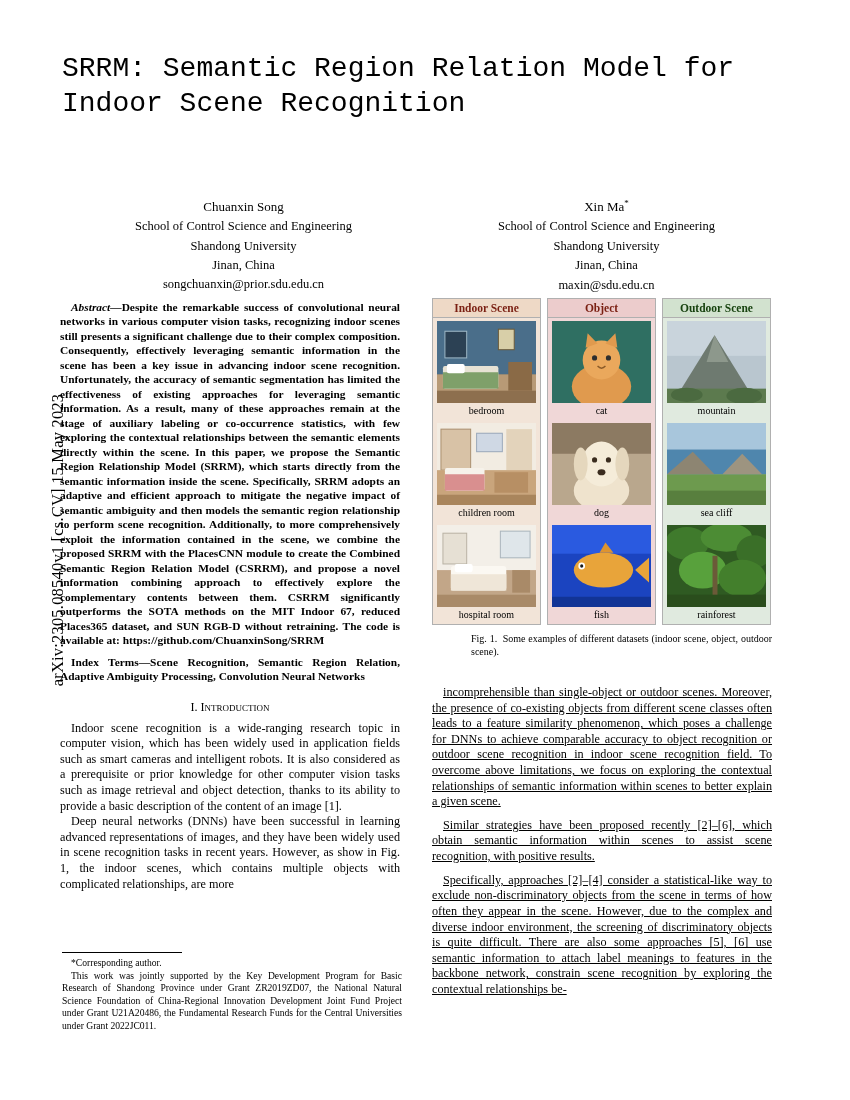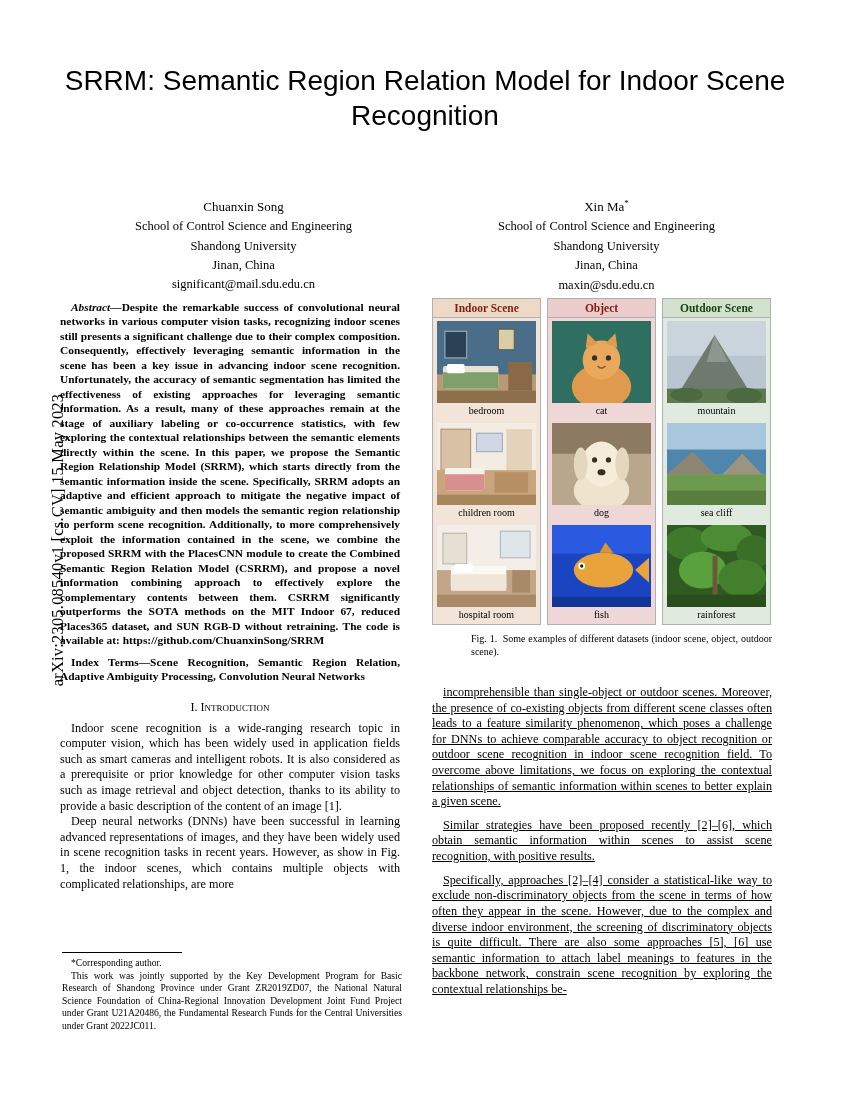--- a/index.html
+++ b/index.html
@@ -29,26 +29,26 @@
     font-family: "Liberation Serif", serif;
     font-size: 16.5px;
     letter-spacing: 0.2px;
     text-align: center;
     white-space: nowrap;
     color: #000;
   }
   .title {
     position: absolute;
     left: 62px;
-    top: 64px;
+    top: 52px;
     width: 726px;
-    text-align: center;
+    text-align: left;
     font-size: 28px;
     line-height: 1.24;
-    font-family: Liberation Sans, sans-serif;
+    font-family: Liberation Mono, monospace;
   }
   .authors {
     position: absolute;
     top: 165px;
     left: 62px;
     width: 726px;
     display: flex;
     margin-top: 32px;
   }
   .author-block {
@@ -185,21 +185,21 @@
   <div class="arxiv-stamp">arXiv:2305.08540v1  [cs.CV]  15 May 2023</div>
 
   <div class="title">SRRM: Semantic Region Relation Model for Indoor Scene Recognition</div>
 
   <div class="authors">
     <div class="author-block">
       <div class="author-name">Chuanxin Song</div>
       <div class="author-aff">School of Control Science and Engineering</div>
       <div class="author-aff">Shandong University</div>
       <div>Jinan, China</div>
-      <div>significant@mail.sdu.edu.cn</div>
+      <div>songchuanxin@prior.sdu.edu.cn</div>
     </div>
     <div class="author-block">
       <div class="author-name"><span>Xin Ma</span><span class="sup">*</span></div>
       <div class="author-aff">School of Control Science and Engineering</div>
       <div class="author-aff">Shandong University</div>
       <div>Jinan, China</div>
       <div>maxin@sdu.edu.cn</div>
     </div>
   </div>
 

